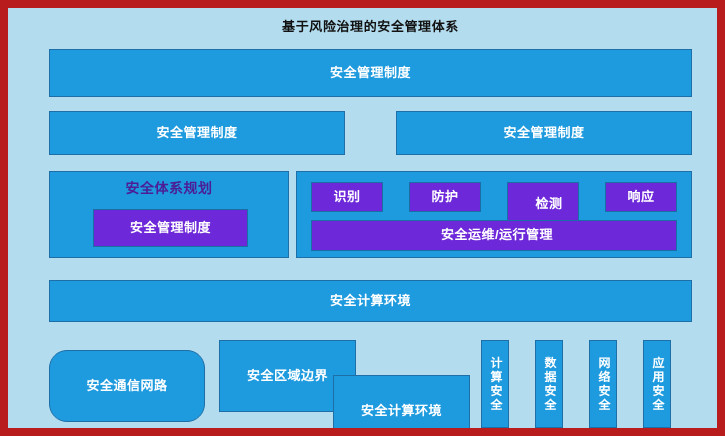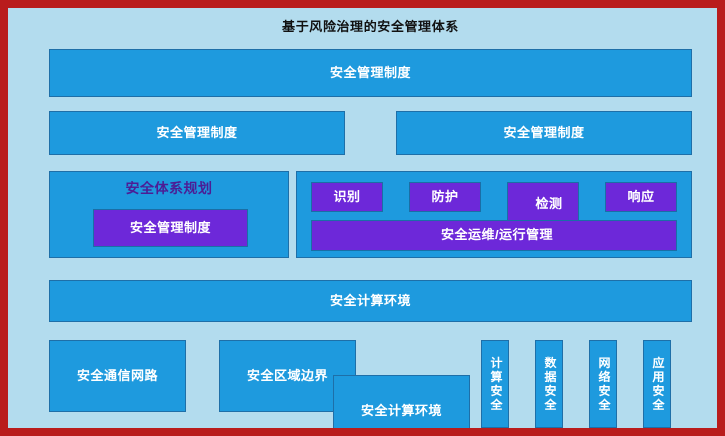--- a/index.html
+++ b/index.html
@@ -131,21 +131,21 @@
 
     <div class="box inner fs13" style="left:14px; top:48px; width:366px; height:31px;padding-left:6px;">
       <span>安全运维/运行管理</span>
     </div>
   </div>
 
   <div class="box fs13" style="left:41px; top:272px; width:643px; height:42px;">
     <span>安全计算环境</span>
   </div>
 
-  <div class="box fs13" style="left:41px; top:332px; width:137px; height:72px;">
+  <div class="box fs13" style="left:41px; top:342px; width:156px; height:72px;border-radius:18px;">
     <span>安全通信网路</span>
   </div>
 
   <div class="box fs13" style="left:183px; top:332px; width:137px; height:72px;margin-left:28px;">
     <span>安全区域边界</span>
   </div>
 
   <div class="box fs13" style="left:325px; top:332px; width:137px; height:72px;margin-top:35px;">
     <span>安全计算环境</span>
   </div>

